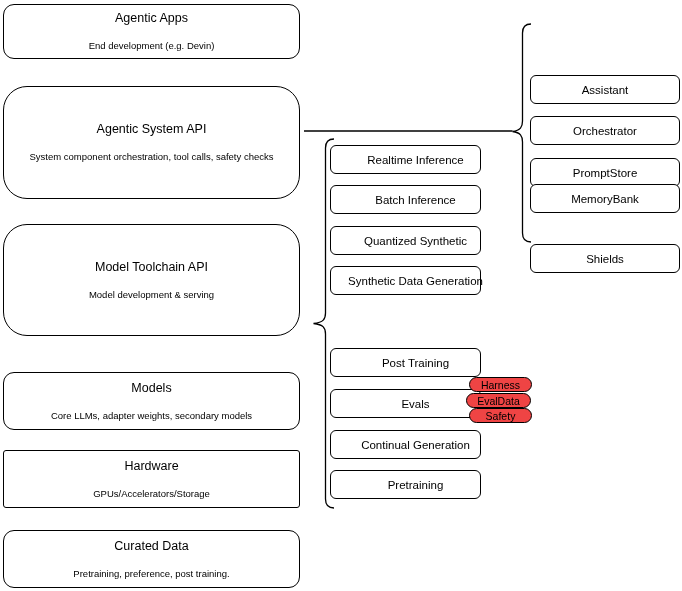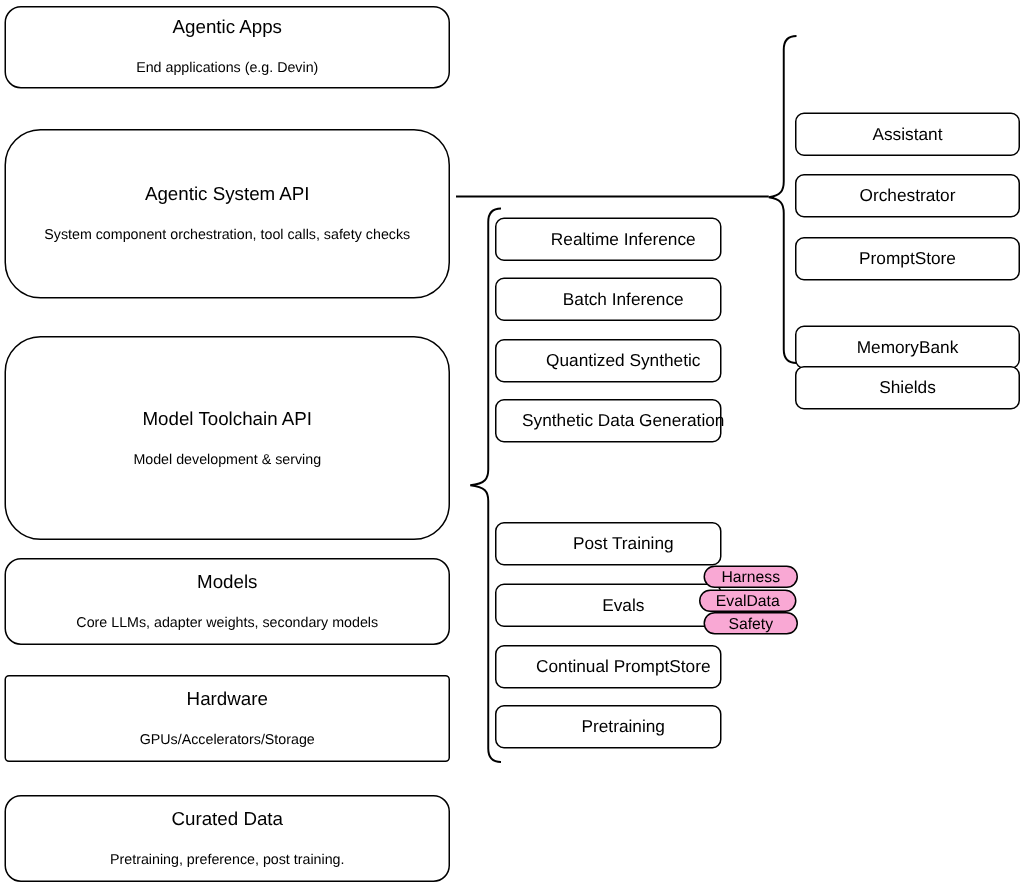--- a/index.html
+++ b/index.html
@@ -33,48 +33,48 @@
   }
   .comp-box {
     position:absolute; left:530px; width:150px; height:29px;
     border:1.3px solid #000; border-radius:6px; background:#fff;
     box-sizing:border-box;
     display:flex; align-items:center; justify-content:center;
     font-size:11.5px; white-space:nowrap; z-index:2;margin-top:40px;
   }
   .pill {
     position:absolute;
-    border:1.2px solid #000; border-radius:999px; background:#f9a8d4;
+    border:1.2px solid #000; border-radius:999px; background:#ef4444;
     box-sizing:border-box;
     display:flex; align-items:center; justify-content:center;
     font-size:10.5px; line-height:10px; white-space:nowrap; z-index:3;text-align:right;
   }
 </style>
 </head>
 <body>
 
 <div class="canvas">
 
   <svg class="overlay" viewBox="0 0 682 591" xmlns="http://www.w3.org/2000/svg">
     <path d="M304 131 L512.5 131" stroke="#000" stroke-width="1.3" fill="none"></path>
     <path d="M531 24 C525.5 24 522.5 26.5 522.5 33 L522.5 121 C522.5 127 520.5 130.5 512.5 131.5 C520.5 132.5 522.5 136 522.5 142 L522.5 233 C522.5 239.5 525.5 242 531 242" stroke="#000" stroke-width="1.3" fill="none"></path>
     <path d="M334 139 C328.5 139 325.5 141.5 325.5 148 L325.5 313 C325.5 319 323.5 322.5 313.5 323.5 C323.5 324.5 325.5 328 325.5 334 L325.5 499 C325.5 505.5 328.5 508 334 508" stroke="#000" stroke-width="1.3" fill="none"></path>
   </svg>
 
   <div class="layer-box" style="top:4px;height:55px;border-radius:11px">
     <div class="layer-title">Agentic Apps</div>
-    <div class="layer-subtitle">End applications (e.g. Devin)</div>
+    <div class="layer-subtitle">End development (e.g. Devin)</div>
   </div>
 
   <div class="layer-box" style="top:86px;height:113px;border-radius:24px">
     <div class="layer-title">Agentic System API</div>
     <div class="layer-subtitle">System component orchestration, tool calls, safety checks</div>
   </div>
 
-  <div class="layer-box" style="top:224px;height:136px;border-radius:24px">
+  <div class="layer-box" style="top:224px;height:112px;border-radius:24px">
     <div class="layer-title">Model Toolchain API</div>
     <div class="layer-subtitle">Model development &amp; serving</div>
   </div>
 
   <div class="layer-box" style="top:372px;height:58px;border-radius:11px">
     <div class="layer-title">Models</div>
     <div class="layer-subtitle">Core LLMs, adapter weights, secondary models</div>
   </div>
 
   <div class="layer-box" style="top:450px;height:58px;border-radius:3px">
@@ -86,26 +86,26 @@
     <div class="layer-title">Curated Data</div>
     <div class="layer-subtitle">Pretraining, preference, post training.</div>
   </div>
 
   <div class="svc-box" style="top:145px">Realtime Inference</div>
   <div class="svc-box" style="top:185px">Batch Inference</div>
   <div class="svc-box" style="top:226px">Quantized Synthetic</div>
   <div class="svc-box" style="top:266px">Synthetic Data Generation</div>
   <div class="svc-box" style="top:348px">Post Training</div>
   <div class="svc-box" style="top:389px">Evals</div>
-  <div class="svc-box" style="top:430px">Continual PromptStore</div>
+  <div class="svc-box" style="top:430px">Continual Generation</div>
   <div class="svc-box" style="top:470px">Pretraining</div>
 
   <div class="pill" style="left:469px;top:377px;width:63px;height:15px">Harness</div>
   <div class="pill" style="left:466px;top:393px;width:65px;height:15px">EvalData</div>
   <div class="pill" style="left:469px;top:408px;width:63px;height:15px">Safety</div>
 
   <div class="comp-box" style="top:35px">Assistant</div>
   <div class="comp-box" style="top:76px">Orchestrator</div>
   <div class="comp-box" style="top:118px">PromptStore</div>
-  <div class="comp-box" style="top:177px">MemoryBank</div>
+  <div class="comp-box" style="top:144px">MemoryBank</div>
   <div class="comp-box" style="top:204px">Shields</div>
 
 </div>
 
 </body></html>

